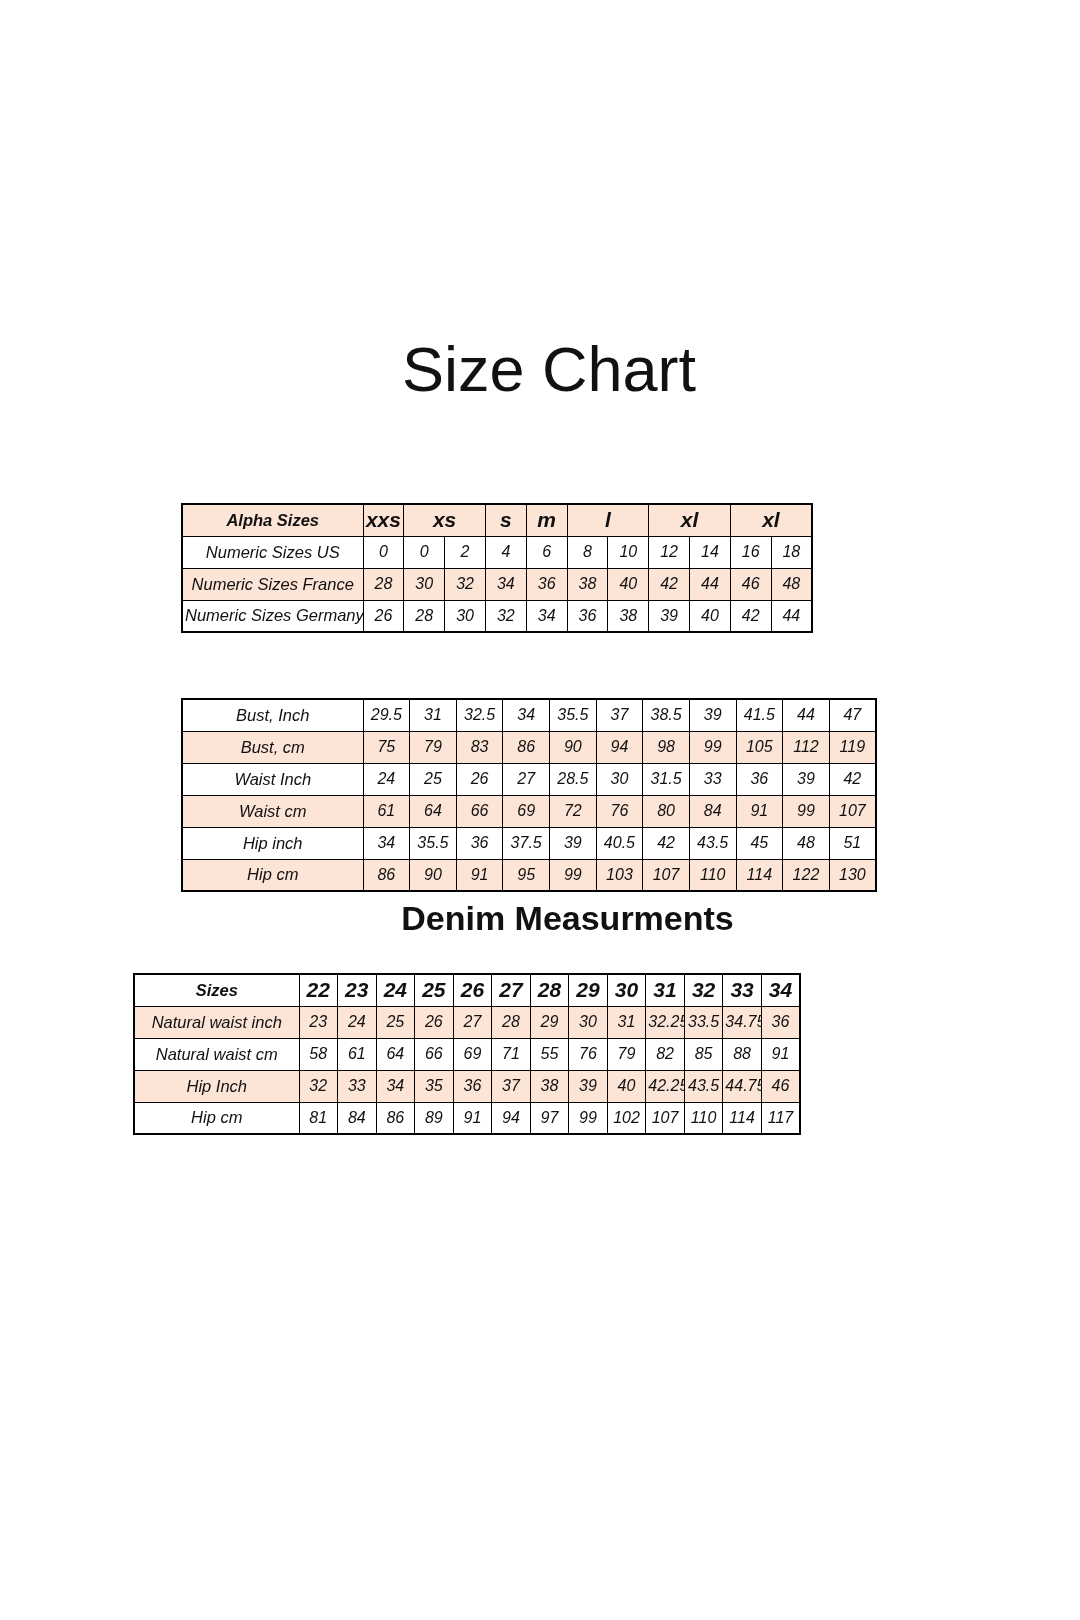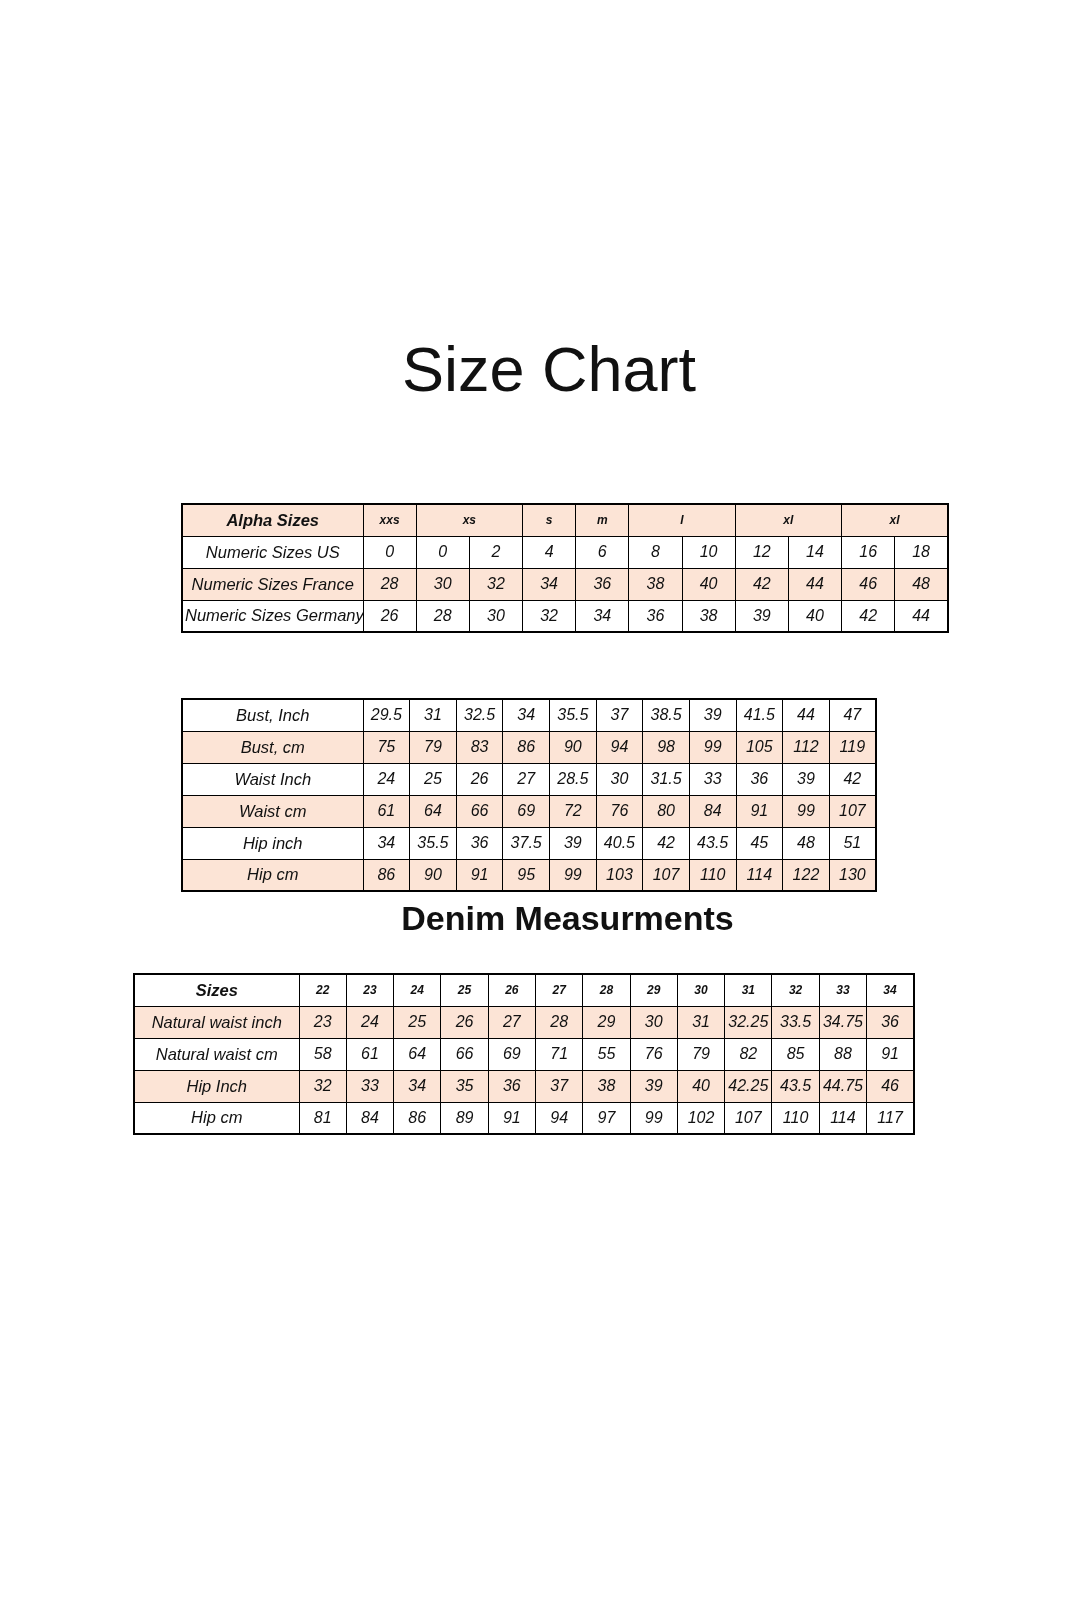--- a/index.html
+++ b/index.html
@@ -33,36 +33,36 @@
     font-weight: 700;
     line-height: 1.5;
   }
   table {
     position: absolute;
     border-collapse: collapse;
     table-layout: fixed;
     background: #ffffff;
     border: 2px solid var(--line, #000000);
   }
-  .t-alpha { left: 181px; top: 503px; width: 768px; }
+  .t-alpha { left: 181px; top: 503px; width: 632px; }
   .t-body  { left: 181px; top: 698px; width: 696px; }
-  .t-denim { left: 133px; top: 973px; width: 782px; }
+  .t-denim { left: 133px; top: 973px; width: 668px; }
   th, td {
     border: 1px solid var(--line, #000000);
     height: 32px;
     padding: 0 2px;
     text-align: center;
     vertical-align: middle;
     font-style: italic;
     font-size: 16px;
     font-weight: 400;
     white-space: nowrap;
     overflow: hidden;
   }
-  th { font-weight: 700; font-size: 12px; }
+  th { font-weight: 700; font-size: 21px; }
   .label-cell { font-size: 16.5px; }
   .t-alpha .label-cell, .t-body .label-cell { width: 181px; }
   .t-denim .label-cell { width: 165px; }
   tr.shaded td, tr.shaded th { background: var(--peach, #fce4d6); }
 </style>
 </head>
 <body>
 
 <div class="sheet">
 

